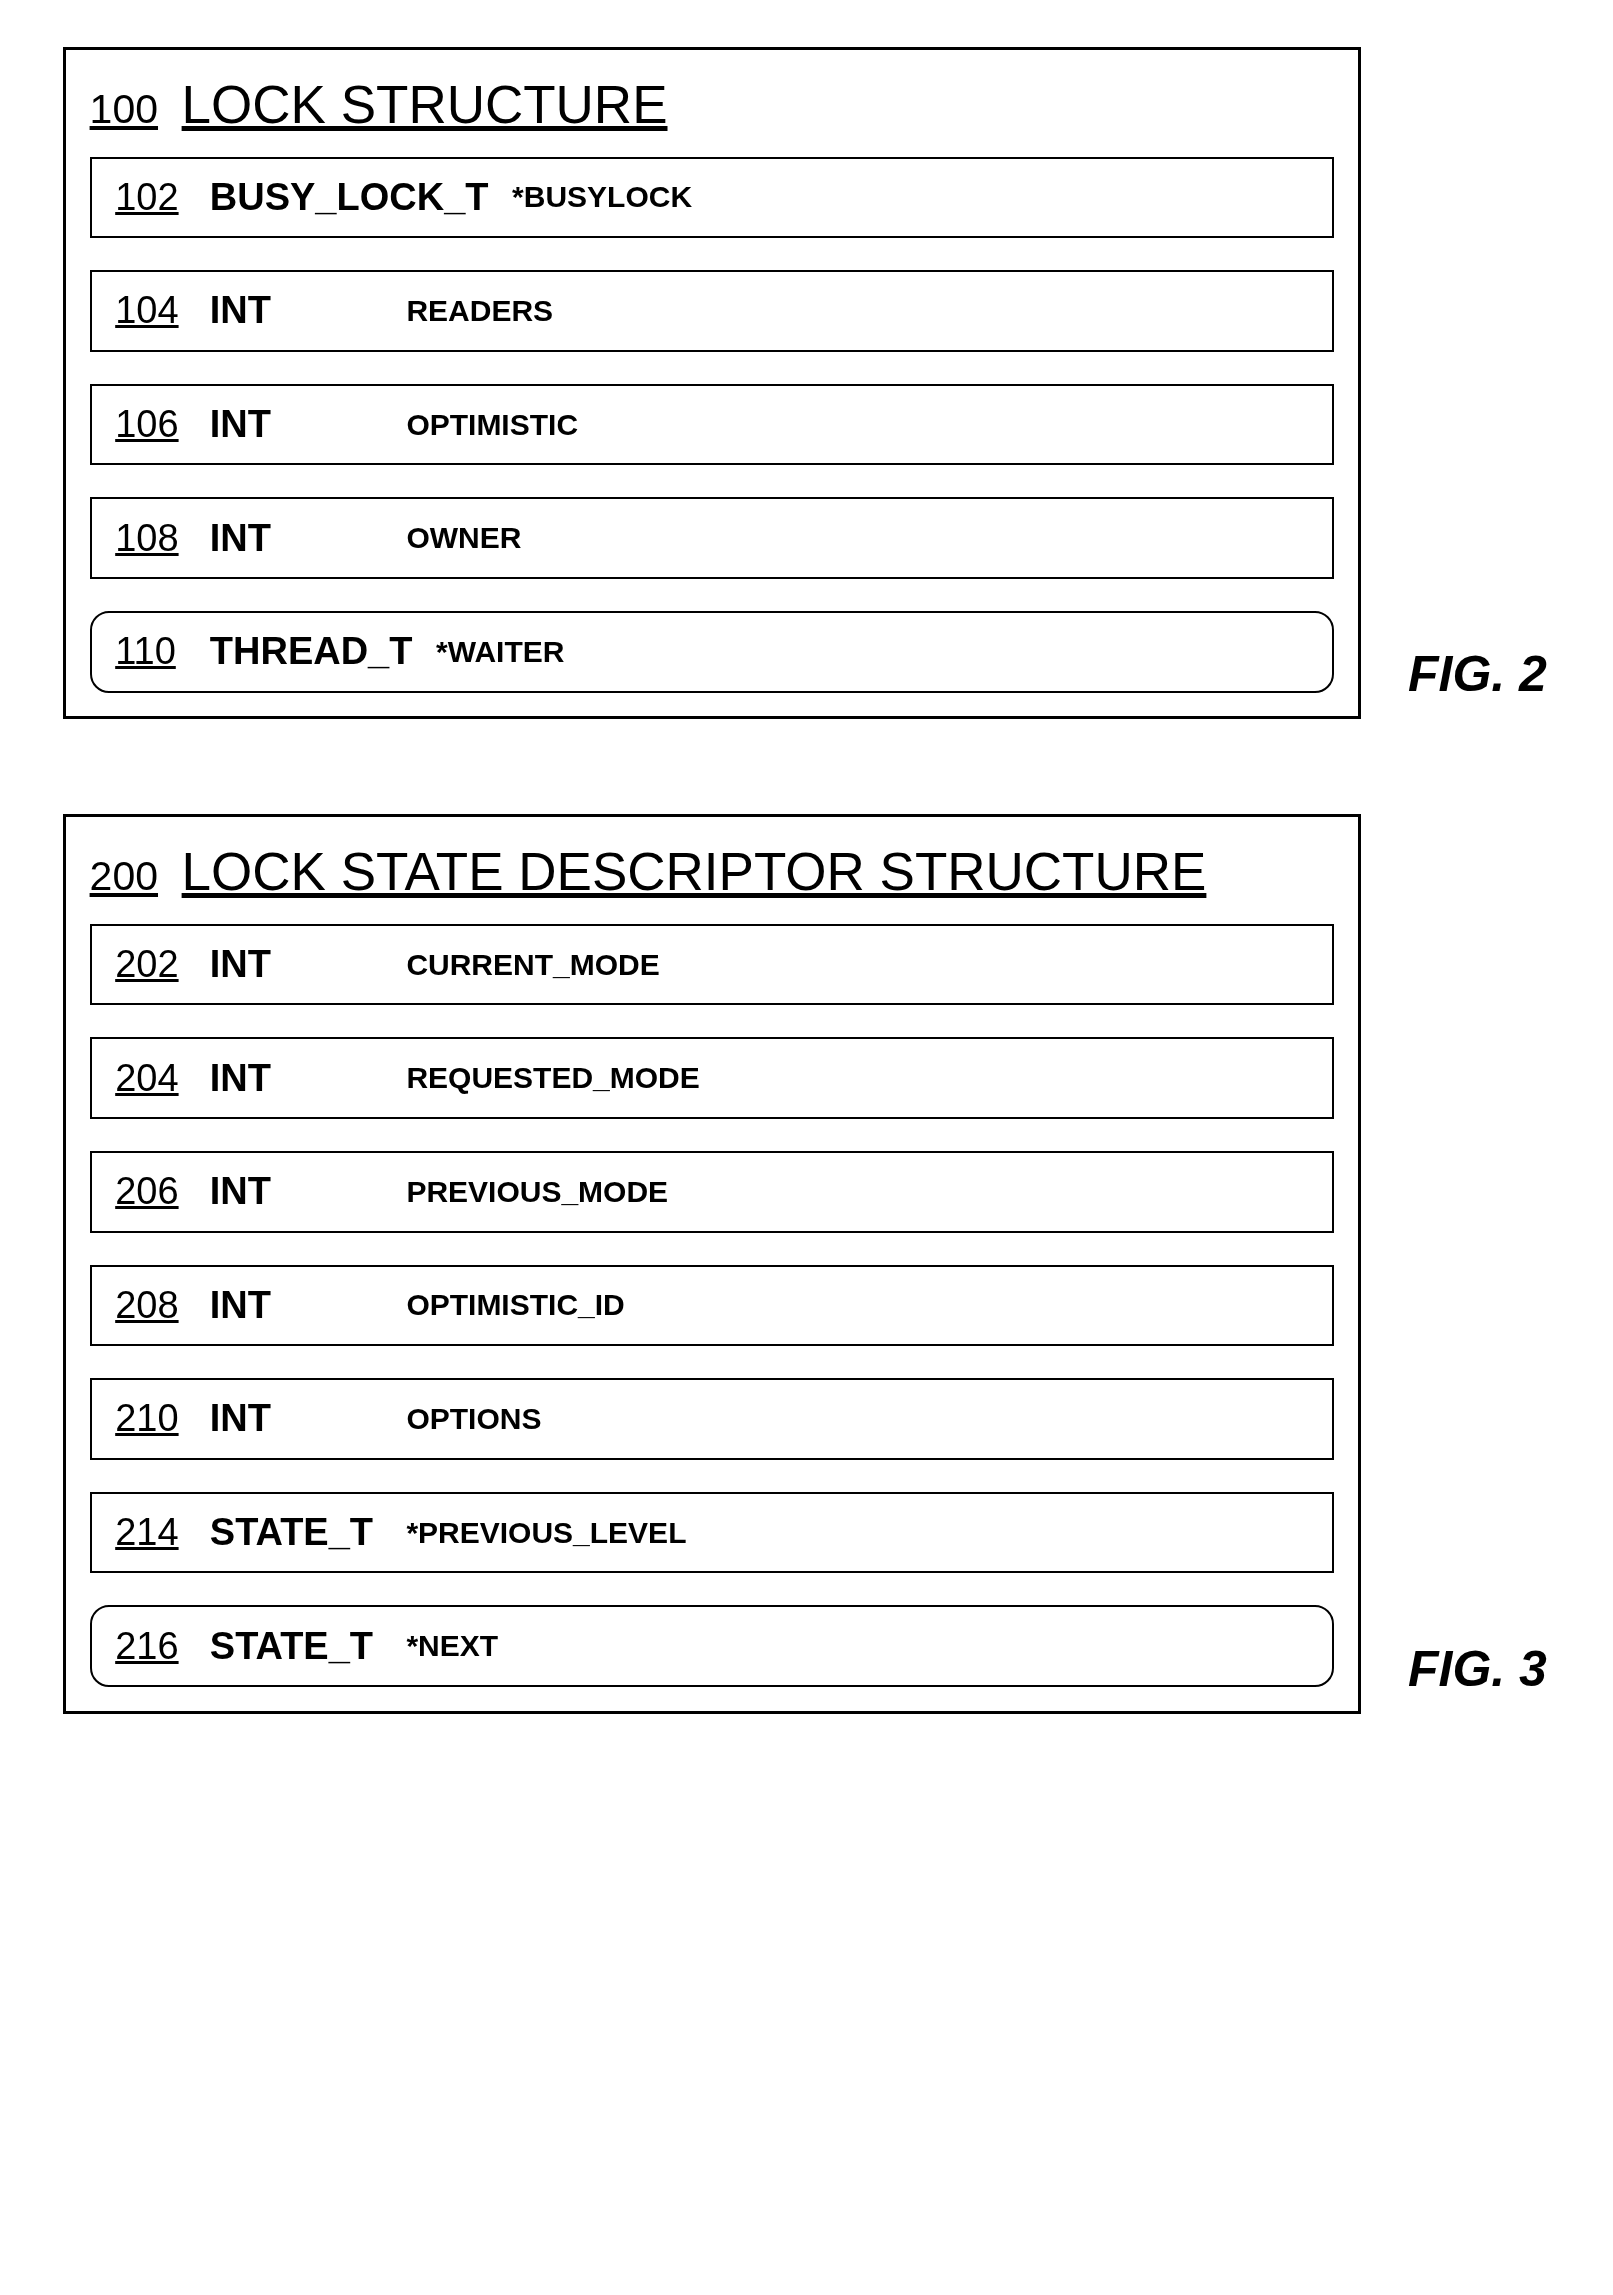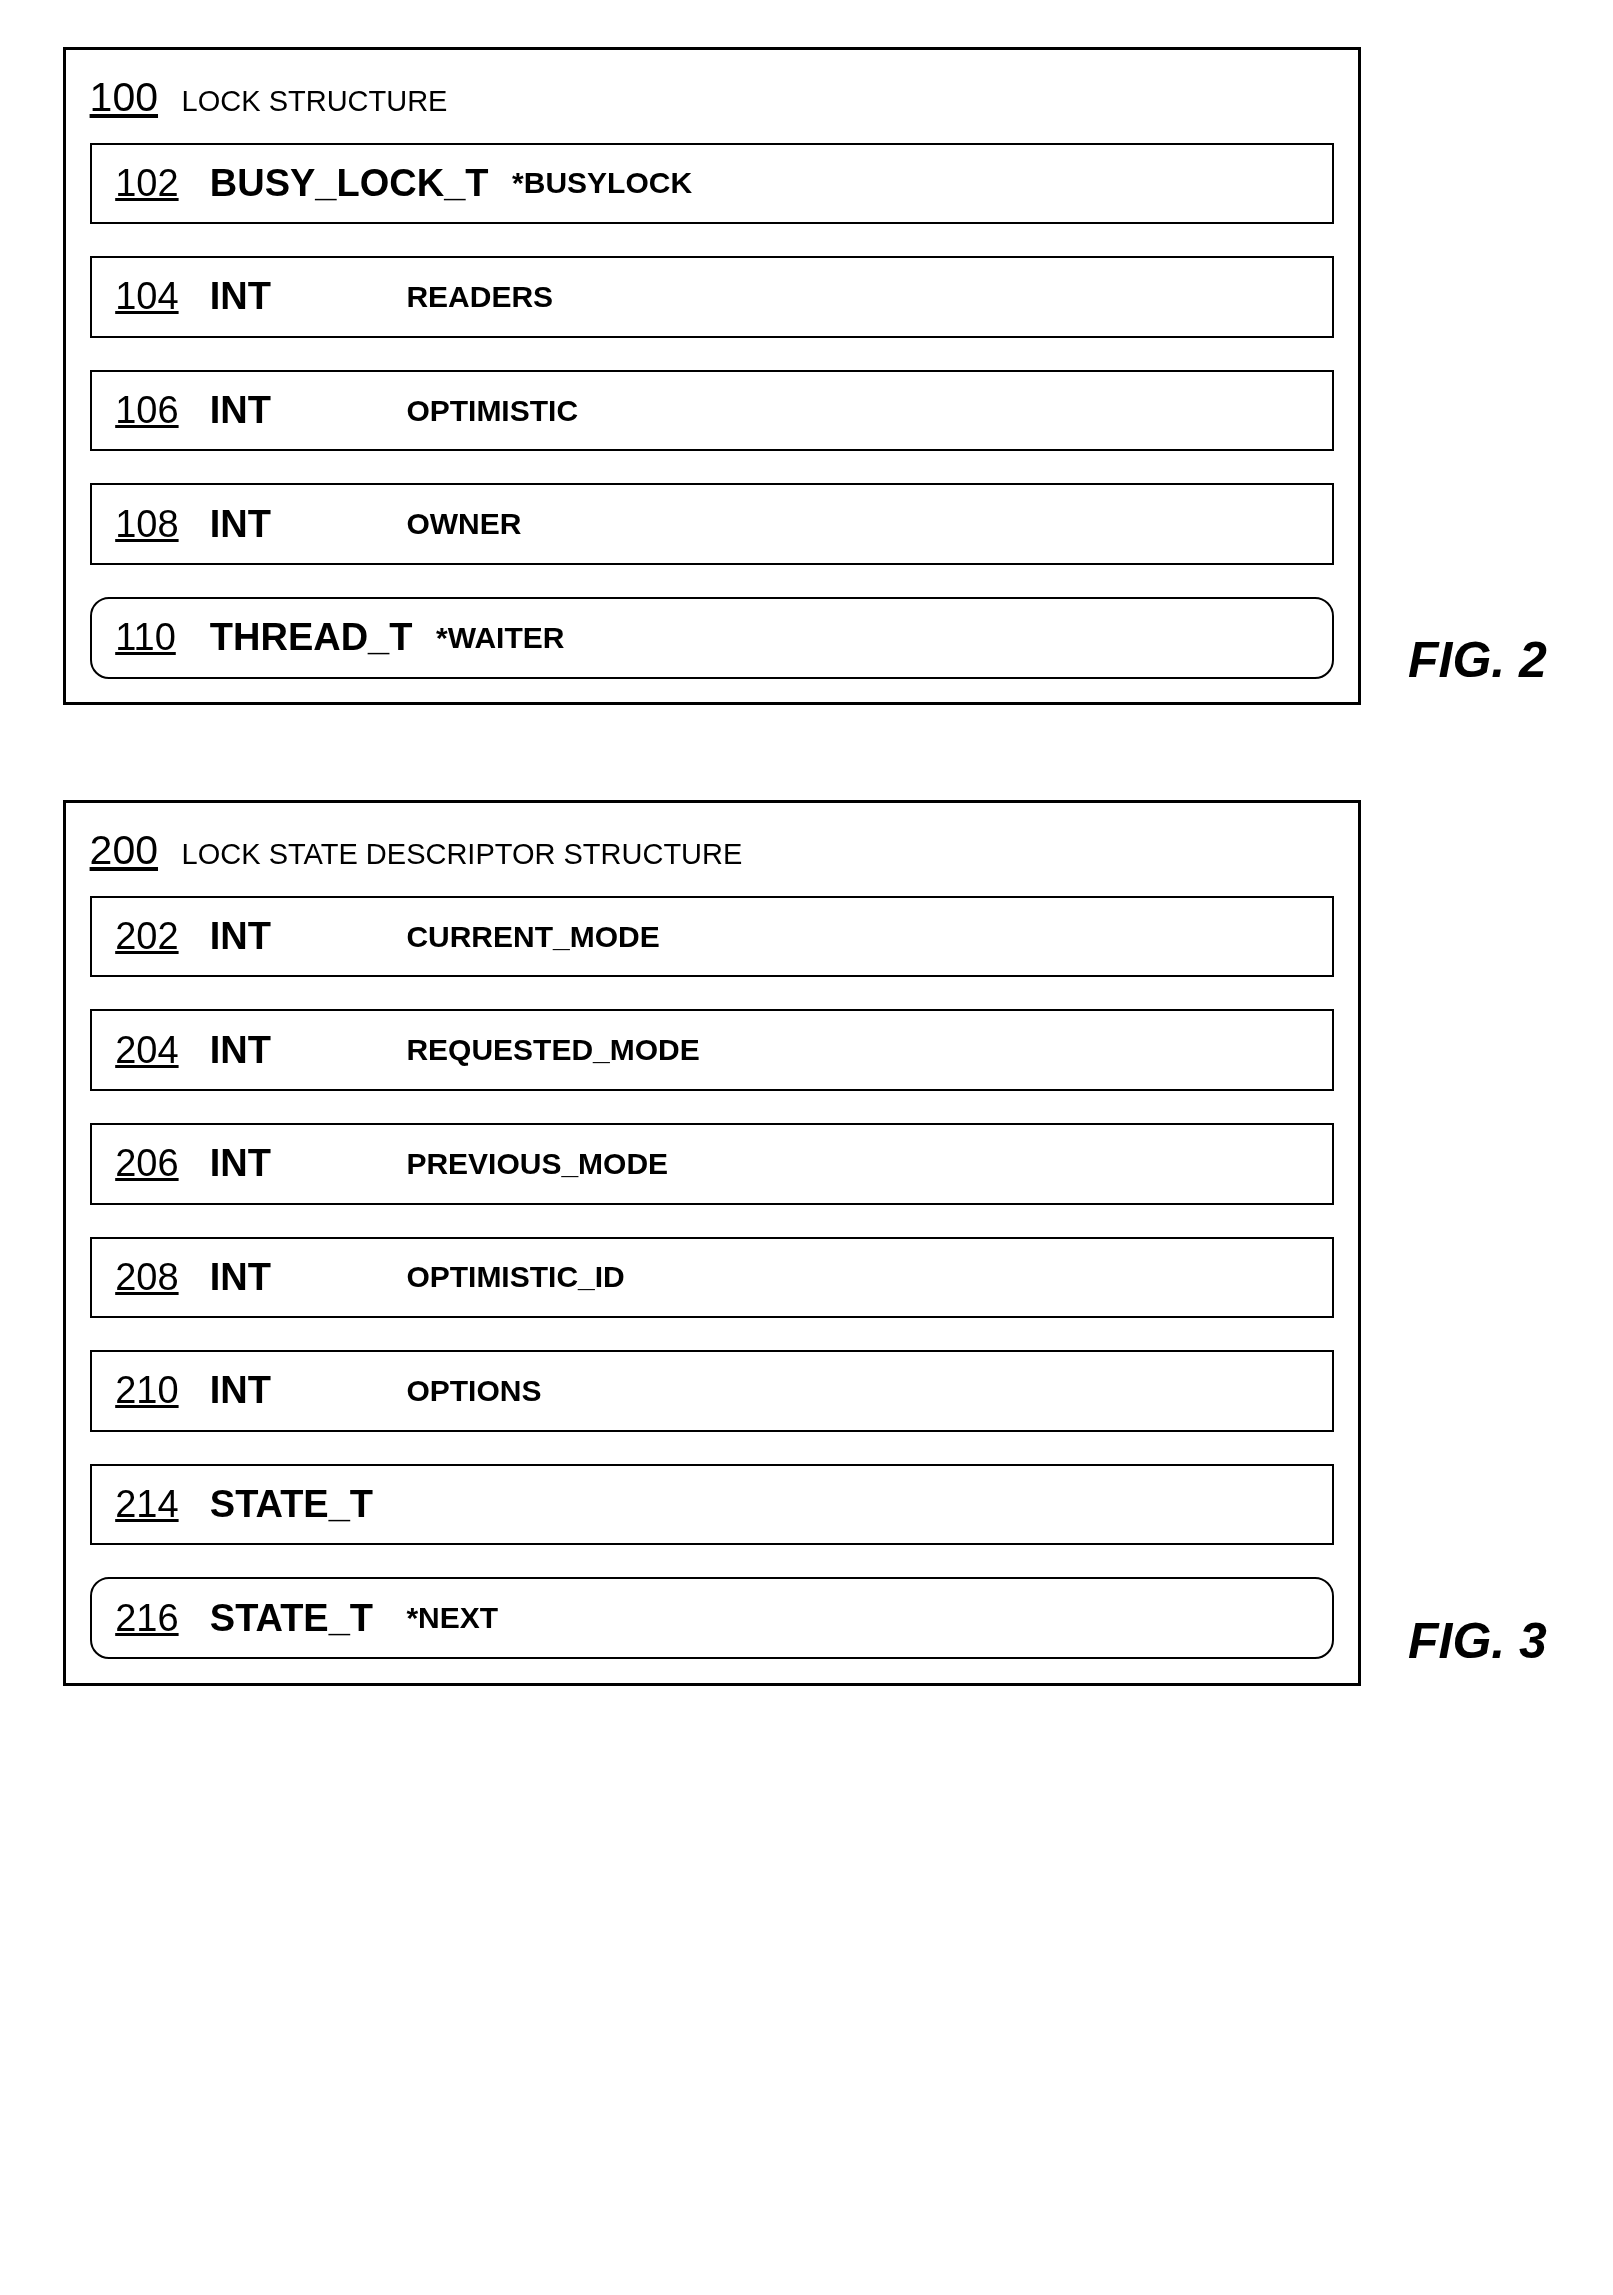--- a/index.html
+++ b/index.html
@@ -47,21 +47,22 @@
       gap: 23.6px;
     }
 
     .structure-title .id-num {
       text-decoration: underline;
       font-size: 41px;
       text-align: right;
     }
 
     .structure-title .title-text {
-      font-size: 29px;
+      font-size: 53px;
+      text-decoration: underline;
     }
 
     .field-row {
       border: 2.4px solid #000000;
       padding: 17.3px 23.6px;
       margin-bottom: 32px;
       display: flex;
       flex-direction: row;
       align-items: center;
       gap: 23.6px;
@@ -179,20 +180,21 @@
       <div class="field-row">
         <span class="field-id">210</span>
         <span class="field-type">INT</span>
         <span class="field-name">OPTIONS</span>
       </div>
 
 
       <div class="field-row">
         <span class="field-id">214</span>
         <span class="field-type">STATE_T</span>
+        <span class="field-name">*PREVIOUS_LEVEL</span>
       </div>
 
       <div class="field-row">
         <span class="field-id">216</span>
         <span class="field-type">STATE_T</span>
         <span class="field-name">*NEXT</span>
       </div>
     </div>
 
     <div class="fig-label">FIG. 3</div>

